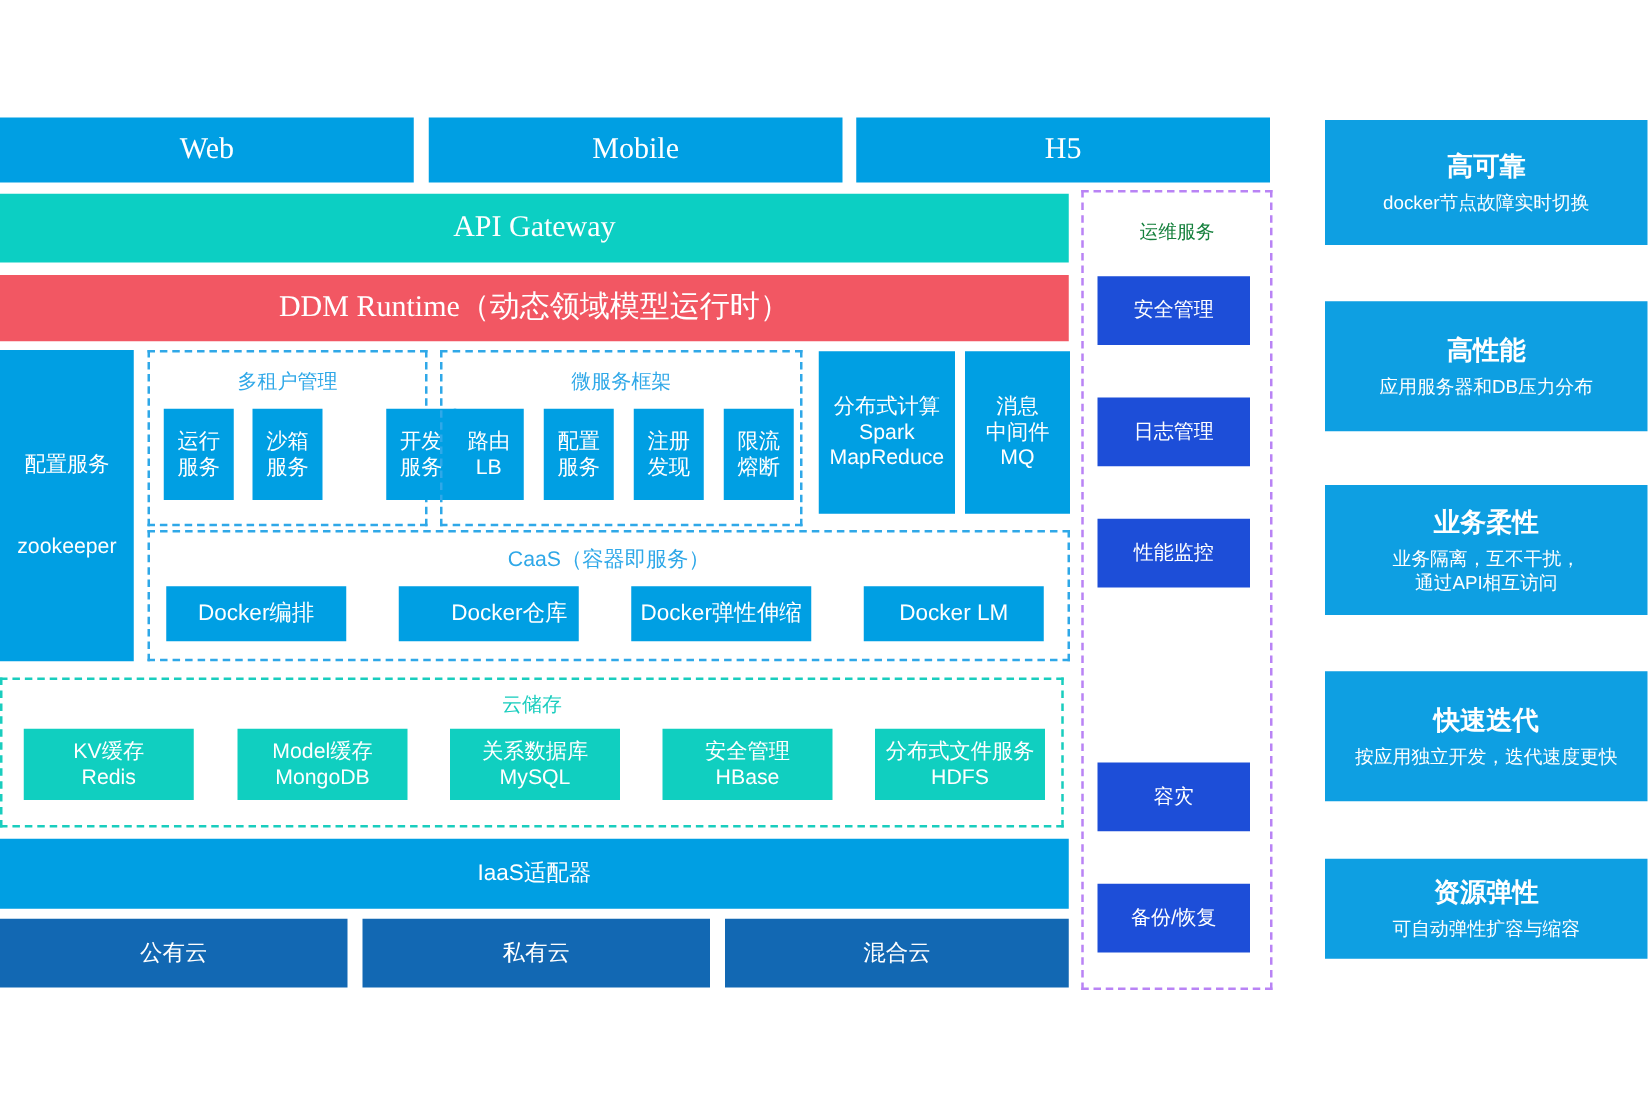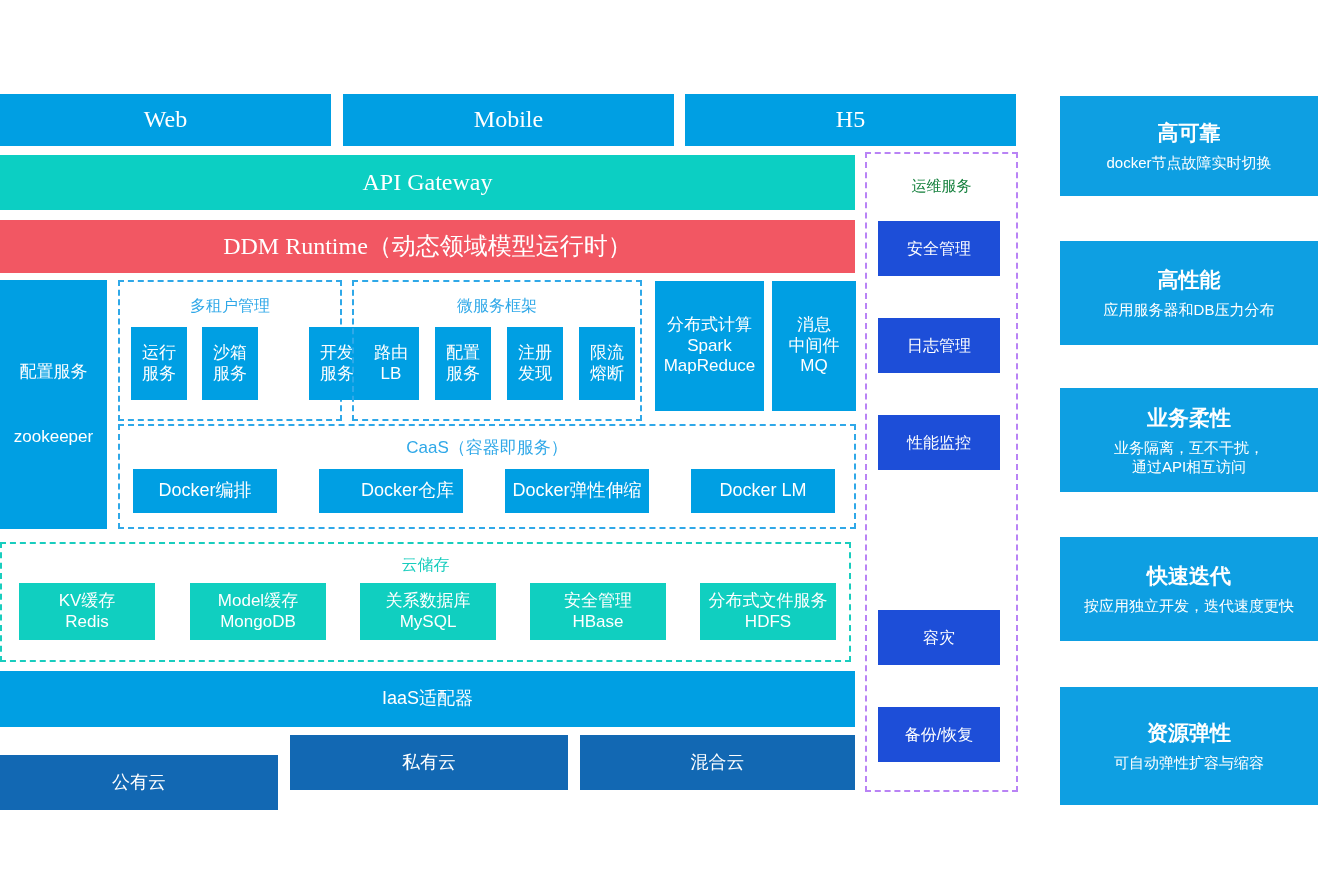--- a/index.html
+++ b/index.html
@@ -140,21 +140,21 @@
 MongoDB</div>
   <div class="box c-teal2 fs17" style="left:360px; top:583px; width:136px; height:57px;">关系数据库
 MySQL</div>
   <div class="box c-teal2 fs17" style="left:530px; top:583px; width:136px; height:57px;">安全管理
 HBase</div>
   <div class="box c-teal2 fs17" style="left:700px; top:583px; width:136px; height:57px;">分布式文件服务
 HDFS</div>
 
   <div class="box c-blue fs18" style="left:0px; top:671px; width:855px; height:56px;">IaaS适配器</div>
 
-  <div class="box c-darkblue fs18" style="left:0px; top:755px; width:278px; height:55px;text-align:center;">公有云</div>
+  <div class="box c-darkblue fs18" style="left:0px; top:735px; width:278px; height:55px;text-align:center;">公有云</div>
   <div class="box c-darkblue fs18" style="left:290px; top:735px; width:278px; height:55px;">私有云</div>
   <div class="box c-darkblue fs18" style="left:580px; top:735px; width:275px; height:55px;">混合云</div>
 
   <div class="dashed d-purple" style="left:865px; top:152px; width:153px; height:640px;"></div>
   <div class="grp-title t-purple" style="left:865px; top:177px; width:153px; font-size:15px;">运维服务</div>
   <div class="box c-purple fs16" style="left:878px; top:221px; width:122px; height:55px;">安全管理</div>
   <div class="box c-purple fs16" style="left:878px; top:318px; width:122px; height:55px;">日志管理</div>
   <div class="box c-purple fs16" style="left:878px; top:415px; width:122px; height:55px;">性能监控</div>
   <div class="box c-purple fs16" style="left:878px; top:610px; width:122px; height:55px;">容灾</div>
   <div class="box c-purple fs16" style="left:878px; top:707px; width:122px; height:55px;">备份/恢复</div>
@@ -169,18 +169,18 @@
   </div>
   <div class="feature-card" style="top:388px; height:104px;">
     <span class="card-title">业务柔性</span>
     <span class="card-desc">业务隔离，互不干扰，
 通过API相互访问</span>
   </div>
   <div class="feature-card" style="top:537px; height:104px;text-align:center;">
     <span class="card-title">快速迭代</span>
     <span class="card-desc">按应用独立开发，迭代速度更快</span>
   </div>
-  <div class="feature-card" style="top:687px; height:118px;">
+  <div class="feature-card" style="top:687px; height:80px;">
     <span class="card-title">资源弹性</span>
     <span class="card-desc">可自动弹性扩容与缩容</span>
   </div>
 
 </div>
 
 </body></html>

